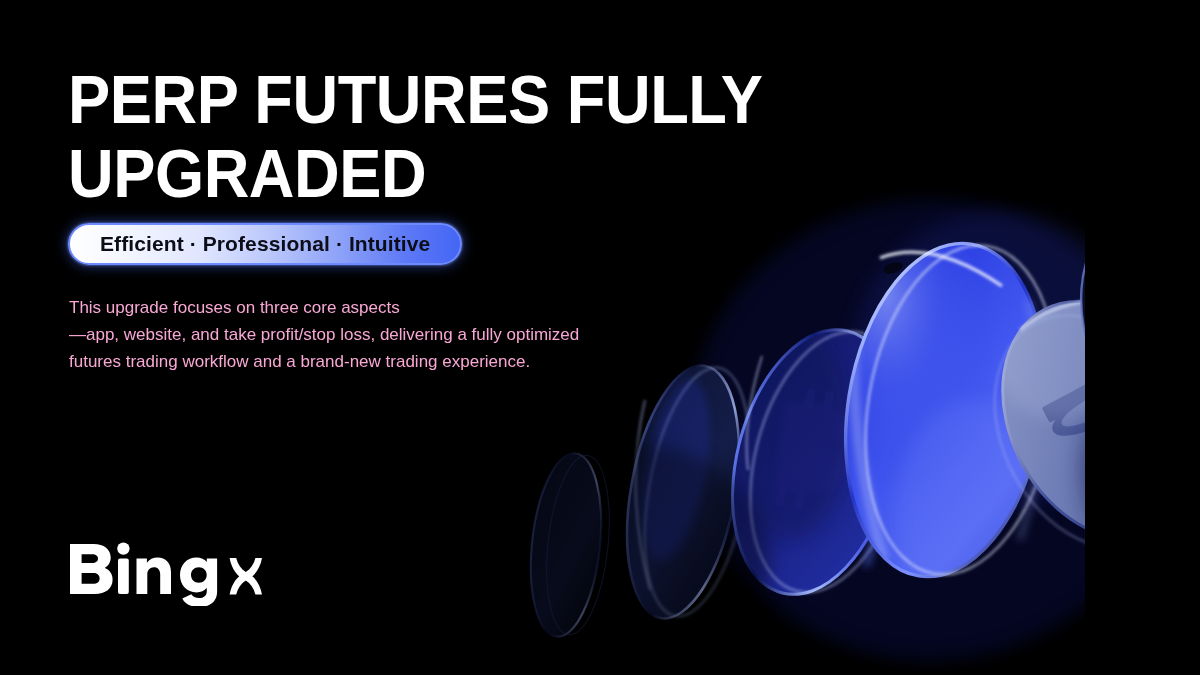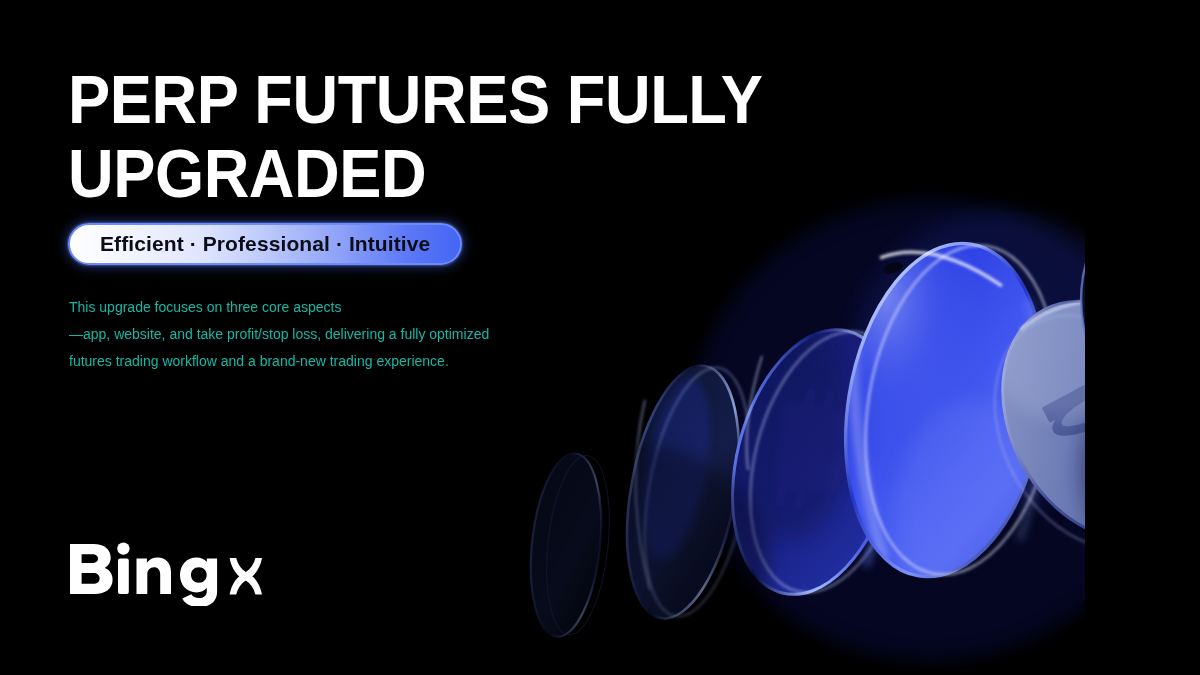--- a/index.html
+++ b/index.html
@@ -84,22 +84,22 @@
     white-space: nowrap;
   }
 
   
   .lede {
     position: absolute;
     left: 69px;
     top: 294px;
     margin: 0;
     width: 660px;
-    color: #14b8a6;
-    font-size: 14px;
+    color: #f9a8d4;
+    font-size: 17px;
     font-weight: 400;
     line-height: 27px;
     white-space: pre-line;
   }
 
   
   .logo {
     position: absolute;
     left: 68px;
     top: 538px;

